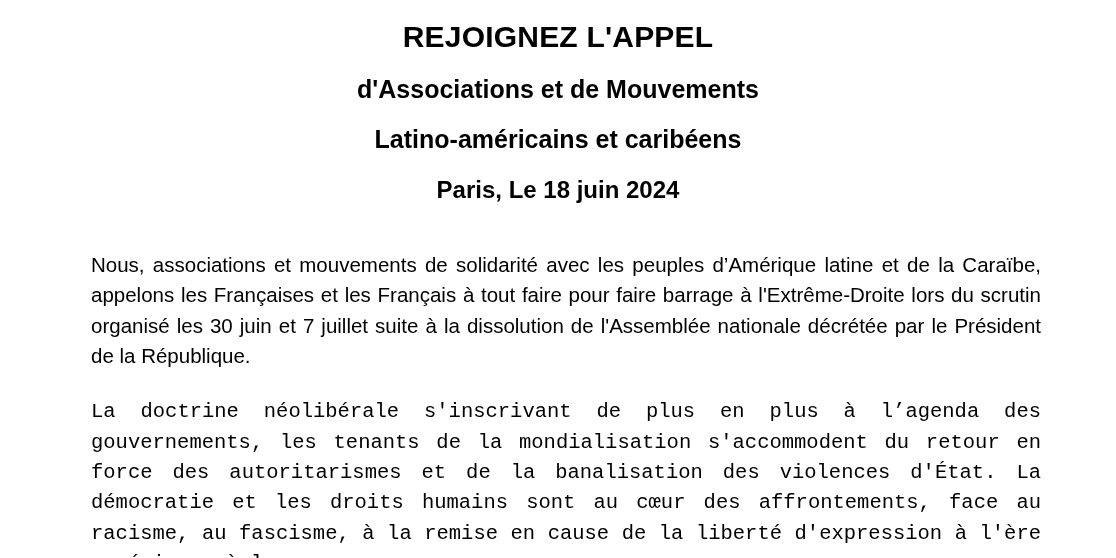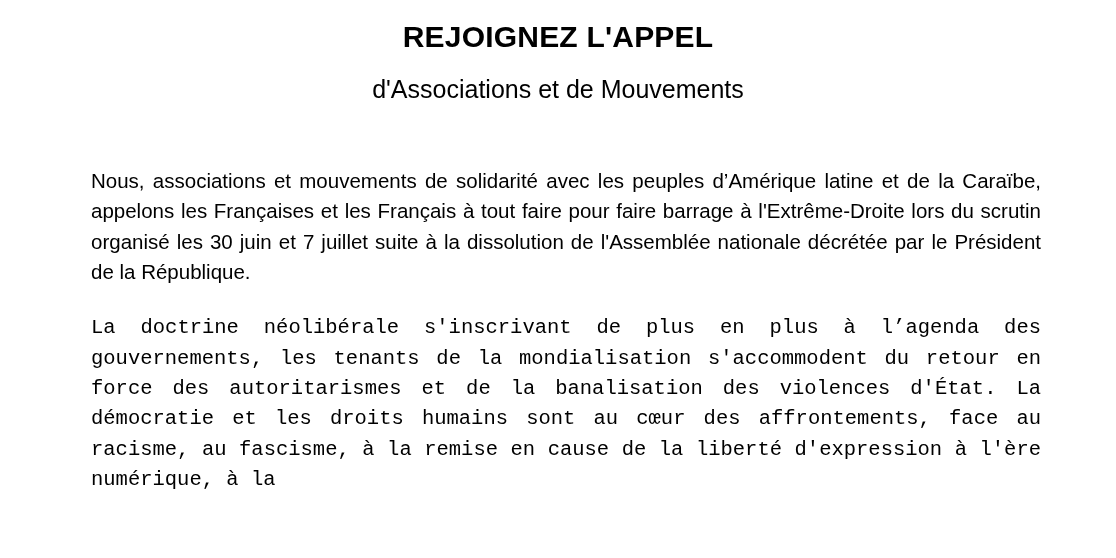--- a/index.html
+++ b/index.html
@@ -28,21 +28,21 @@
   }
   .title-main {
     font-size: 30px;
     font-weight: bold;
     letter-spacing: 0.2px;
     line-height: 1.25;
     margin: 0 0 8px 0;
   }
   .title-sub {
     font-size: 25px;
-    font-weight: normal;
+    font-weight: bold;
     line-height: 1.38;
     margin: 16px;
   }
   .title-date {
     font-size: 24px;
     font-weight: bold;
     line-height: 1.4;
     margin: 6px 0 0 0;
   }
   .body-block {
@@ -64,20 +64,22 @@
   }
 </style>
 </head>
 <body>
 
 <div class="page">
 
   <div class="heading-block">
     <h1 class="title-main">REJOIGNEZ L'APPEL</h1>
     <div class="title-sub">d'Associations et de Mouvements</div>
+    <div class="title-sub">Latino-américains et caribéens</div>
+    <div class="title-date">Paris, Le 18 juin 2024</div>
   </div>
 
   <div class="body-block">
     <p class="para">Nous, associations et mouvements de solidarité avec les peuples d’Amérique latine et de la Caraïbe, appelons les Françaises et les Français à tout faire pour faire barrage à l'Extrême-Droite lors du scrutin organisé les 30 juin et 7 juillet suite à la dissolution de l'Assemblée nationale décrétée par le Président de la République.</p>
     <p class="para">La doctrine néolibérale s'inscrivant de plus en plus à l’agenda des gouvernements, les tenants de la mondialisation s'accommodent du retour en force des autoritarismes et de la banalisation des violences d'État. La démocratie et les droits humains sont au cœur des affrontements, face au racisme, au fascisme, à la remise en cause de la liberté d'expression à l'ère numérique, à la</p>
   </div>
 
 </div>
 
 </body></html>

